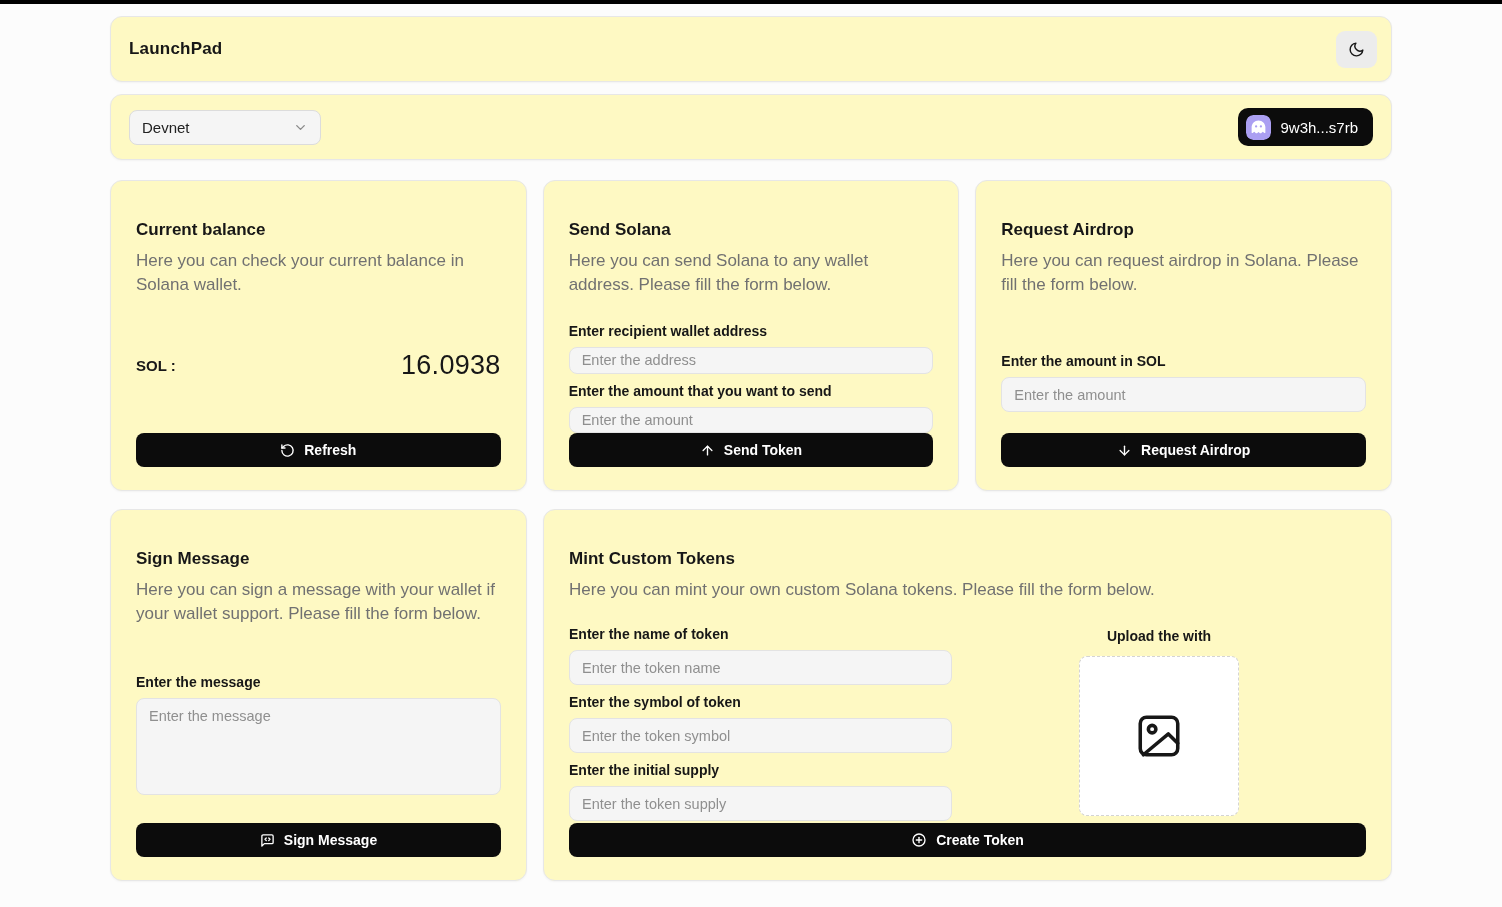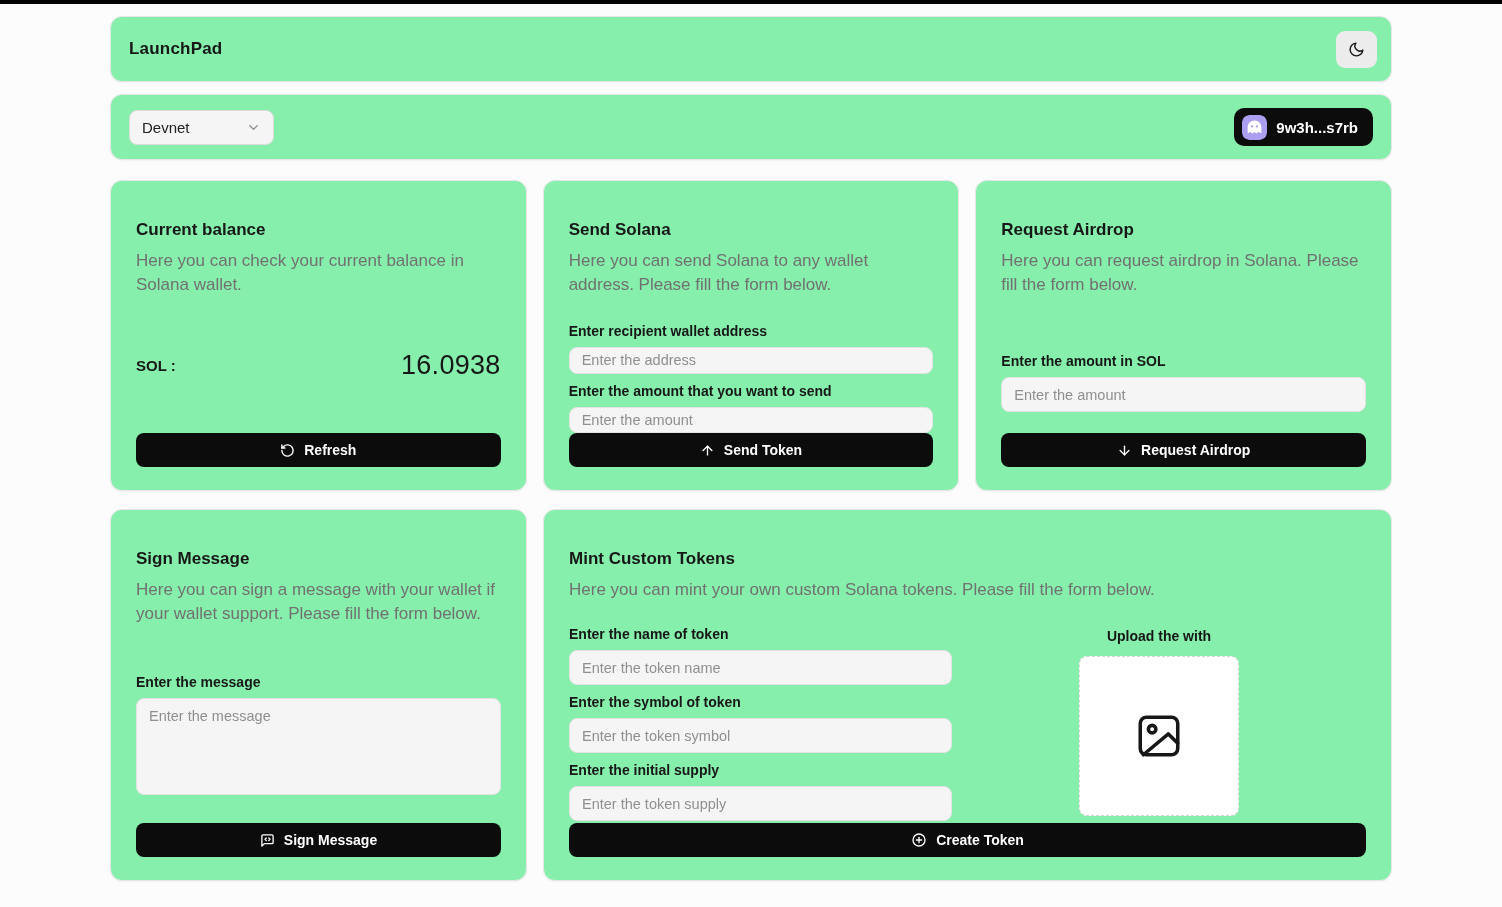--- a/index.html
+++ b/index.html
@@ -8,21 +8,21 @@
     width:1502px; height:907px;
     background:#fcfcfc;
     font-family:"Liberation Sans", sans-serif;
     color:#171717;
     overflow:hidden;
   }
   .top-bar { height:4px; background:#000; width:100%; }
   .container { width:1282px; margin:12px auto 0 auto; }
 
   .card {
-    background:#86efac;
+    background:#fef9c3;
     border:1px solid #e7e7e7;
     border-radius:12px;
     box-shadow:0 1px 2px rgba(0,0,0,.04);
   }
 
   
   .header-card {
     height:66px; display:flex; align-items:center; justify-content:space-between;
     padding:0 14px 0 18px; margin-bottom:12px;
   }
@@ -31,32 +31,32 @@
     width:41px; height:37px; background:#ececec; border:none; border-radius:9px;
     display:flex; align-items:center; justify-content:center; cursor:pointer;
   }
 
   
   .network-card {
     height:66px; display:flex; align-items:center; justify-content:space-between;
     padding:0 18px; margin-bottom:20px;
   }
   .select-box {
-    width:145px; height:35px; background:#f5f5f5; border:1px solid #dcdcdc; border-radius:8px;
+    width:192px; height:35px; background:#f5f5f5; border:1px solid #dcdcdc; border-radius:8px;
     display:flex; align-items:center; justify-content:space-between; padding:0 12px;
     font-size:15px; color:#222; cursor:pointer;
   }
   .wallet-btn {
     height:38px; background:#0c0c0c; border:none; border-radius:10px;
     display:flex; align-items:center; gap:9px; padding:0 15px 0 8px; cursor:pointer;
   }
   .wallet-icon {
     width:25px; height:25px; border-radius:7px; display:block;
   }
-  .wallet-label { color:#fff; font-size:15px; font-weight:700; }
+  .wallet-label { color:#fff; font-size:15px; font-weight:400; }
 
   
   .grid-row-1 { display:grid; grid-template-columns:1fr 1fr 1fr; gap:16px; margin-bottom:18px; }
   .grid-row-2 { display:grid; grid-template-columns:417px 1fr; gap:16px; }
   .grid-row-1 > .card { height:311px; }
   .grid-row-2 > .card { height:372px; }
 
   .card-inner { padding:23px 25px; display:flex; flex-direction:column; height:100%; }
   .card-title { font-size:17px; font-weight:700; margin:16px 0 9px 0; }
   .card-desc { font-size:17px; color:#717171; line-height:1.42; margin:0; }

